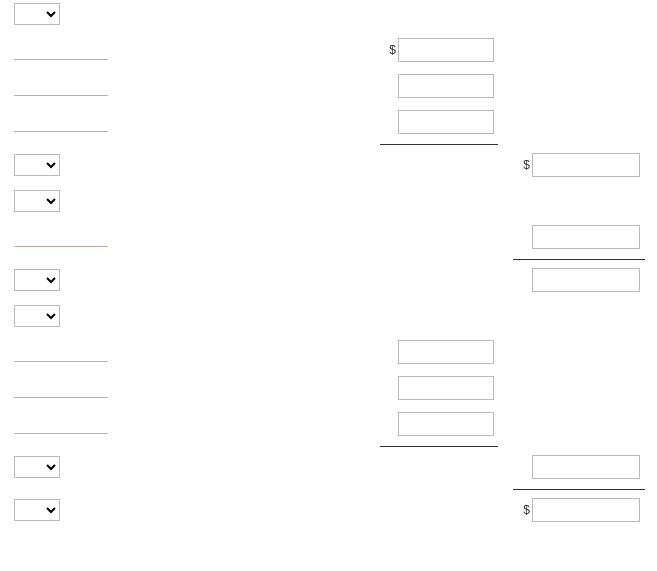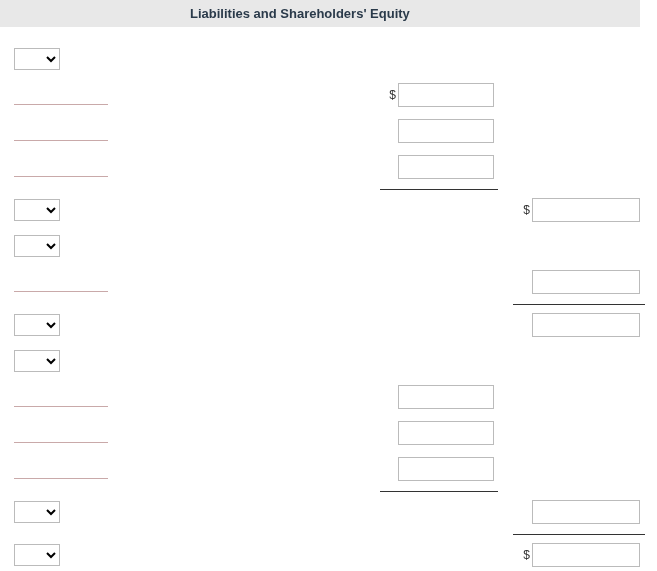--- a/index.html
+++ b/index.html
@@ -114,23 +114,20 @@
     margin-top: 4px;
     margin-bottom: 6px;
   }
 </style>
 </head>
 <body>
 
 <div class="viewport">
   <div class="content">
 
-    <div class="section-header">
-      <span>Liabilities and Shareholders' Equity</span>
-    </div>
 
     <div class="row">
       <div class="left-col">
         <select class="small" value=""></select>
       </div>
     </div>
 
     <div class="row">
       <div class="left-col">
         <input class="text-line" value="" style="">

